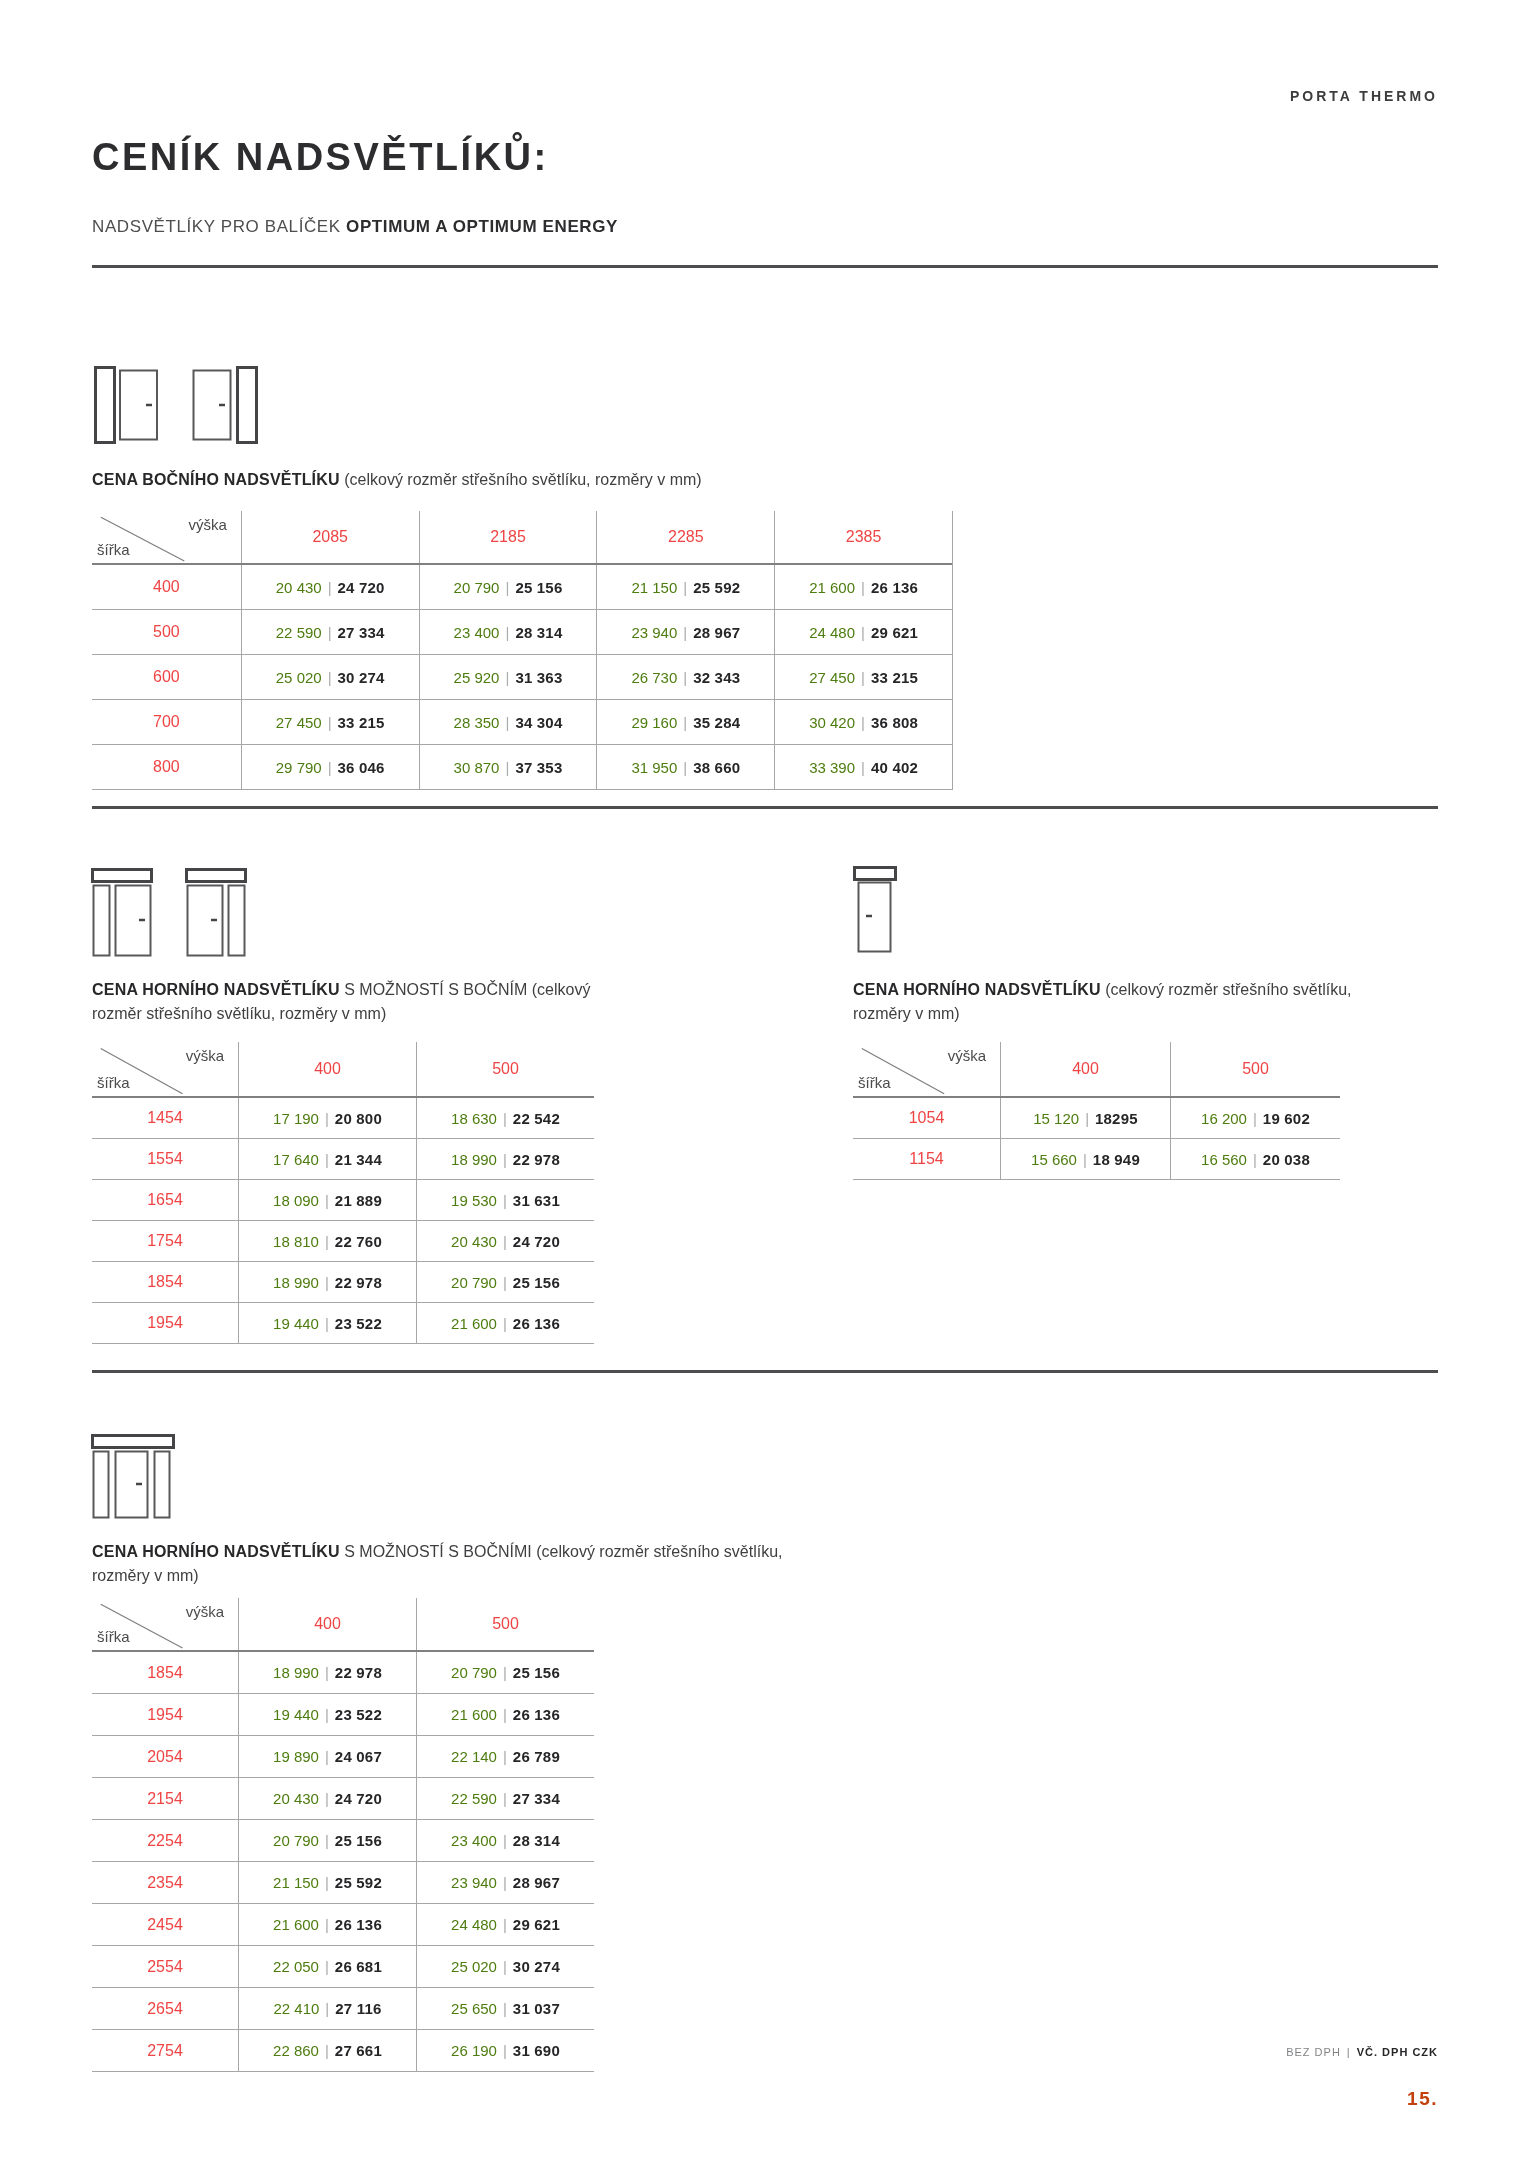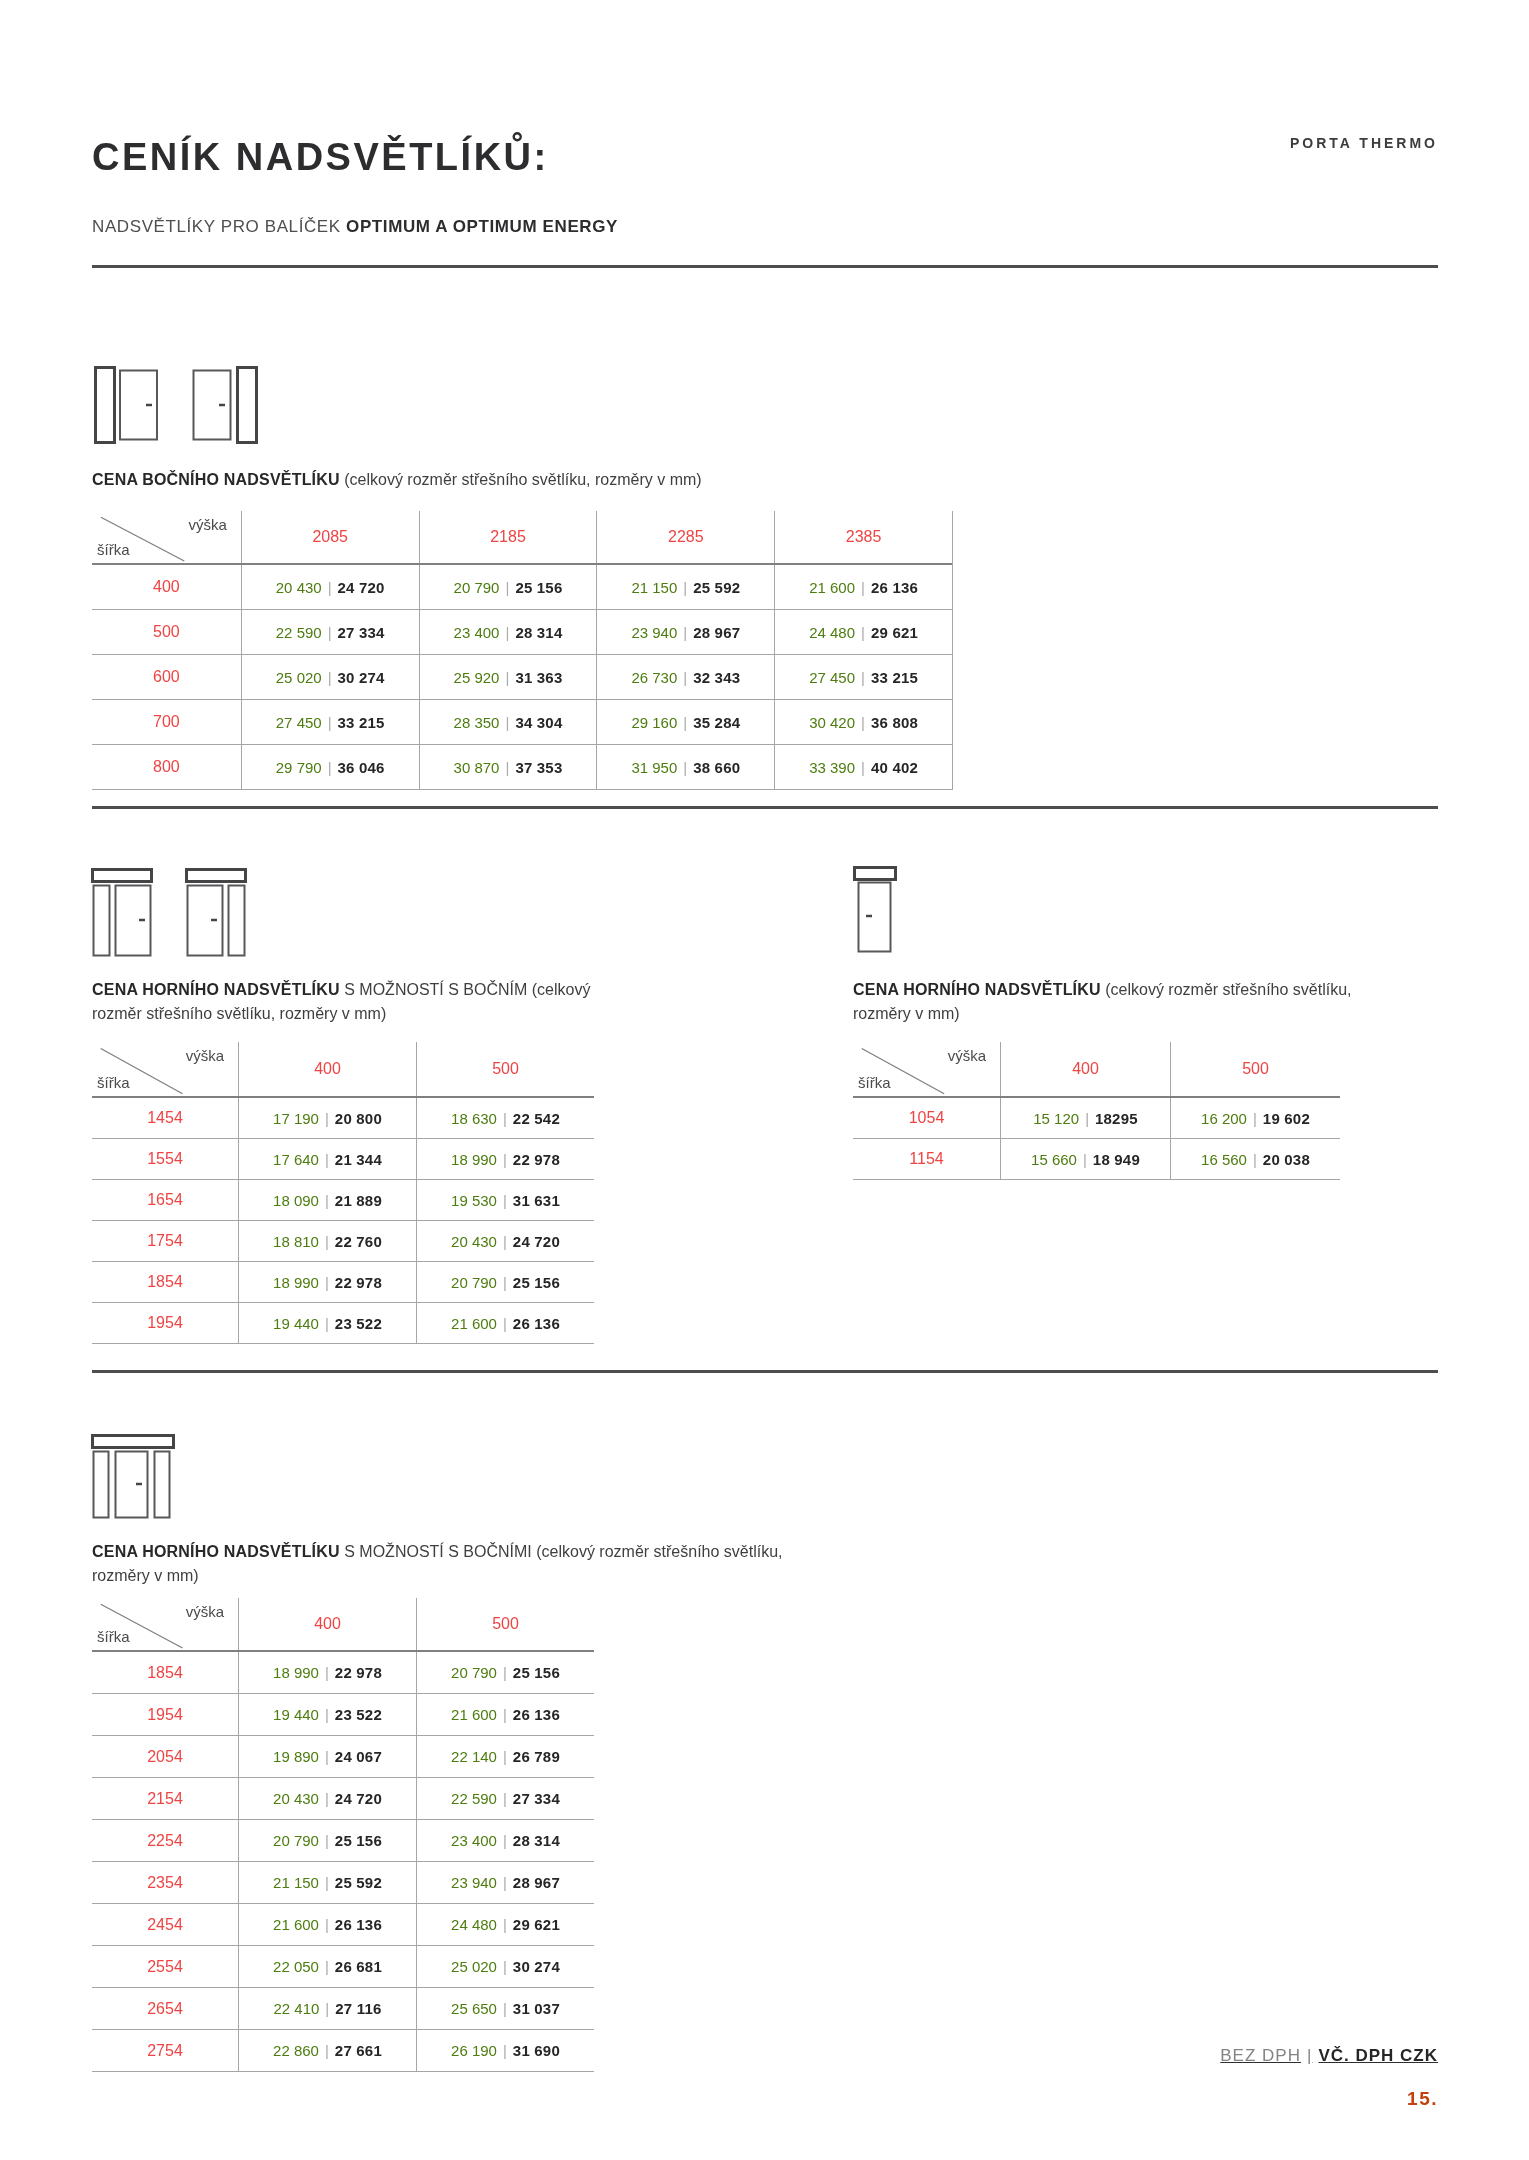--- a/index.html
+++ b/index.html
@@ -1,20 +1,20 @@
 <!DOCTYPE html>
 <html><head>
 <meta charset="utf-8">
 <style>
   * { margin:0; padding:0; box-sizing:border-box; }
   html,body { background:#ffffff; }
   body { font-family:"Liberation Sans","DejaVu Sans",sans-serif; }
   .page { position:relative; width:1529px; height:2160px; background:#ffffff; overflow:hidden; color:#2e2e30; }
 
-  .brand { position:absolute; top:88px; right:91px; font-size:14px; font-weight:700; letter-spacing:3px; color:#3c3c3e;margin-top:47px; }
+  .brand { position:absolute; top:88px; right:91px; font-size:14px; font-weight:700; letter-spacing:3px; color:#3c3c3e; }
   .title { position:absolute; left:92px; top:136px; font-size:38px; font-weight:700; letter-spacing:2.5px; color:#2d2d2f; }
   .subtitle { position:absolute; left:92px; top:217px; font-size:17px; letter-spacing:.6px; color:#4e4e50; }
   .subtitle .b { font-weight:700; color:#2d2d2f; }
 
   .hr { position:absolute; left:92px; width:1346px; height:3px; background:#4d4d4f; }
 
   .caption { position:absolute; font-size:16px; line-height:1.5; color:#3f3f41; }
   .caption .cb { font-weight:700; color:#28282a; letter-spacing:.2px; }
 
   .icons { position:absolute; display:flex; gap:32px; }
@@ -54,21 +54,21 @@
   .tbl3 .cell { width:170px; height:40px; }
   .tbl3 .thead .cell { height:54px; }
   .tbl3 .corner, .tbl3 .rowhead { width:147px; }
 
   
   .tbl4 { left:92px; top:1598px; width:502px; }
   .tbl4 .cell { width:178px; height:41px; }
   .tbl4 .thead .cell { height:52px; }
   .tbl4 .corner, .tbl4 .rowhead { width:146px; }
 
-  .footer { position:absolute; top:2046px; right:91px; font-size:17px; letter-spacing:1px;text-decoration:underline; }
+  .footer { position:absolute; top:2046px; right:91px; font-size:11px; letter-spacing:1px; }
   .f-net { color:#828385; }
   .f-div { color:#828385; padding:0 6px; }
   .f-gross { font-weight:700; color:#262628; }
   .pagenum { position:absolute; top:2088px; right:91px; font-size:19px; font-weight:700; letter-spacing:1.5px; color:#c2410c; }
 </style>
 </head>
 <body>
 
 <div class="page">
 

